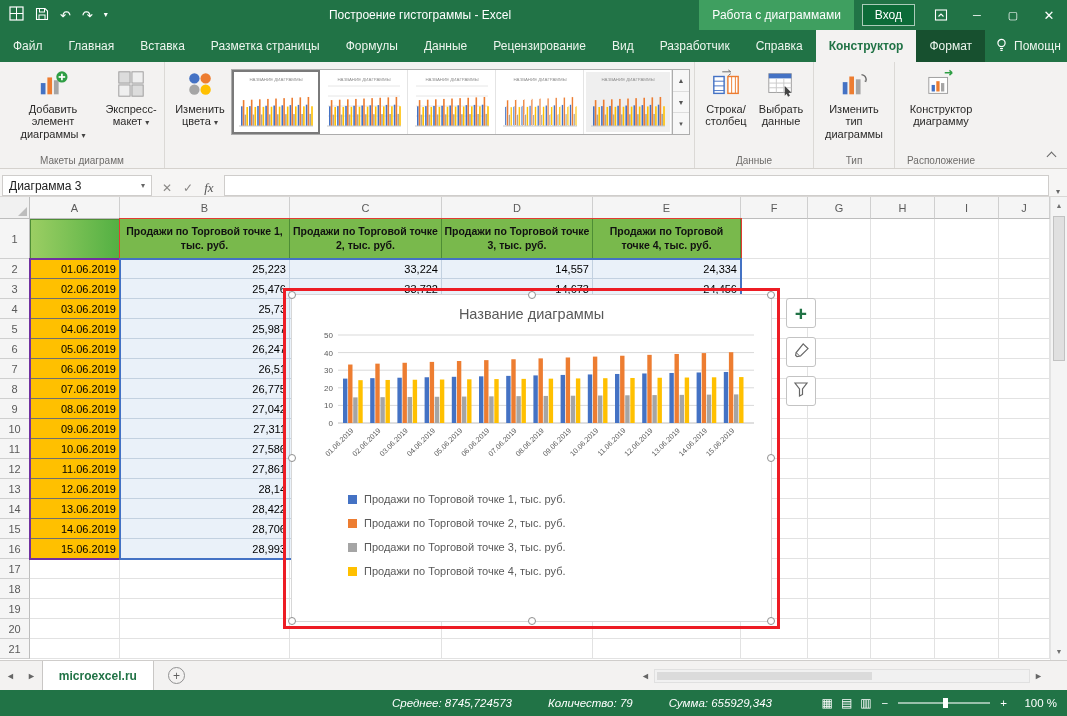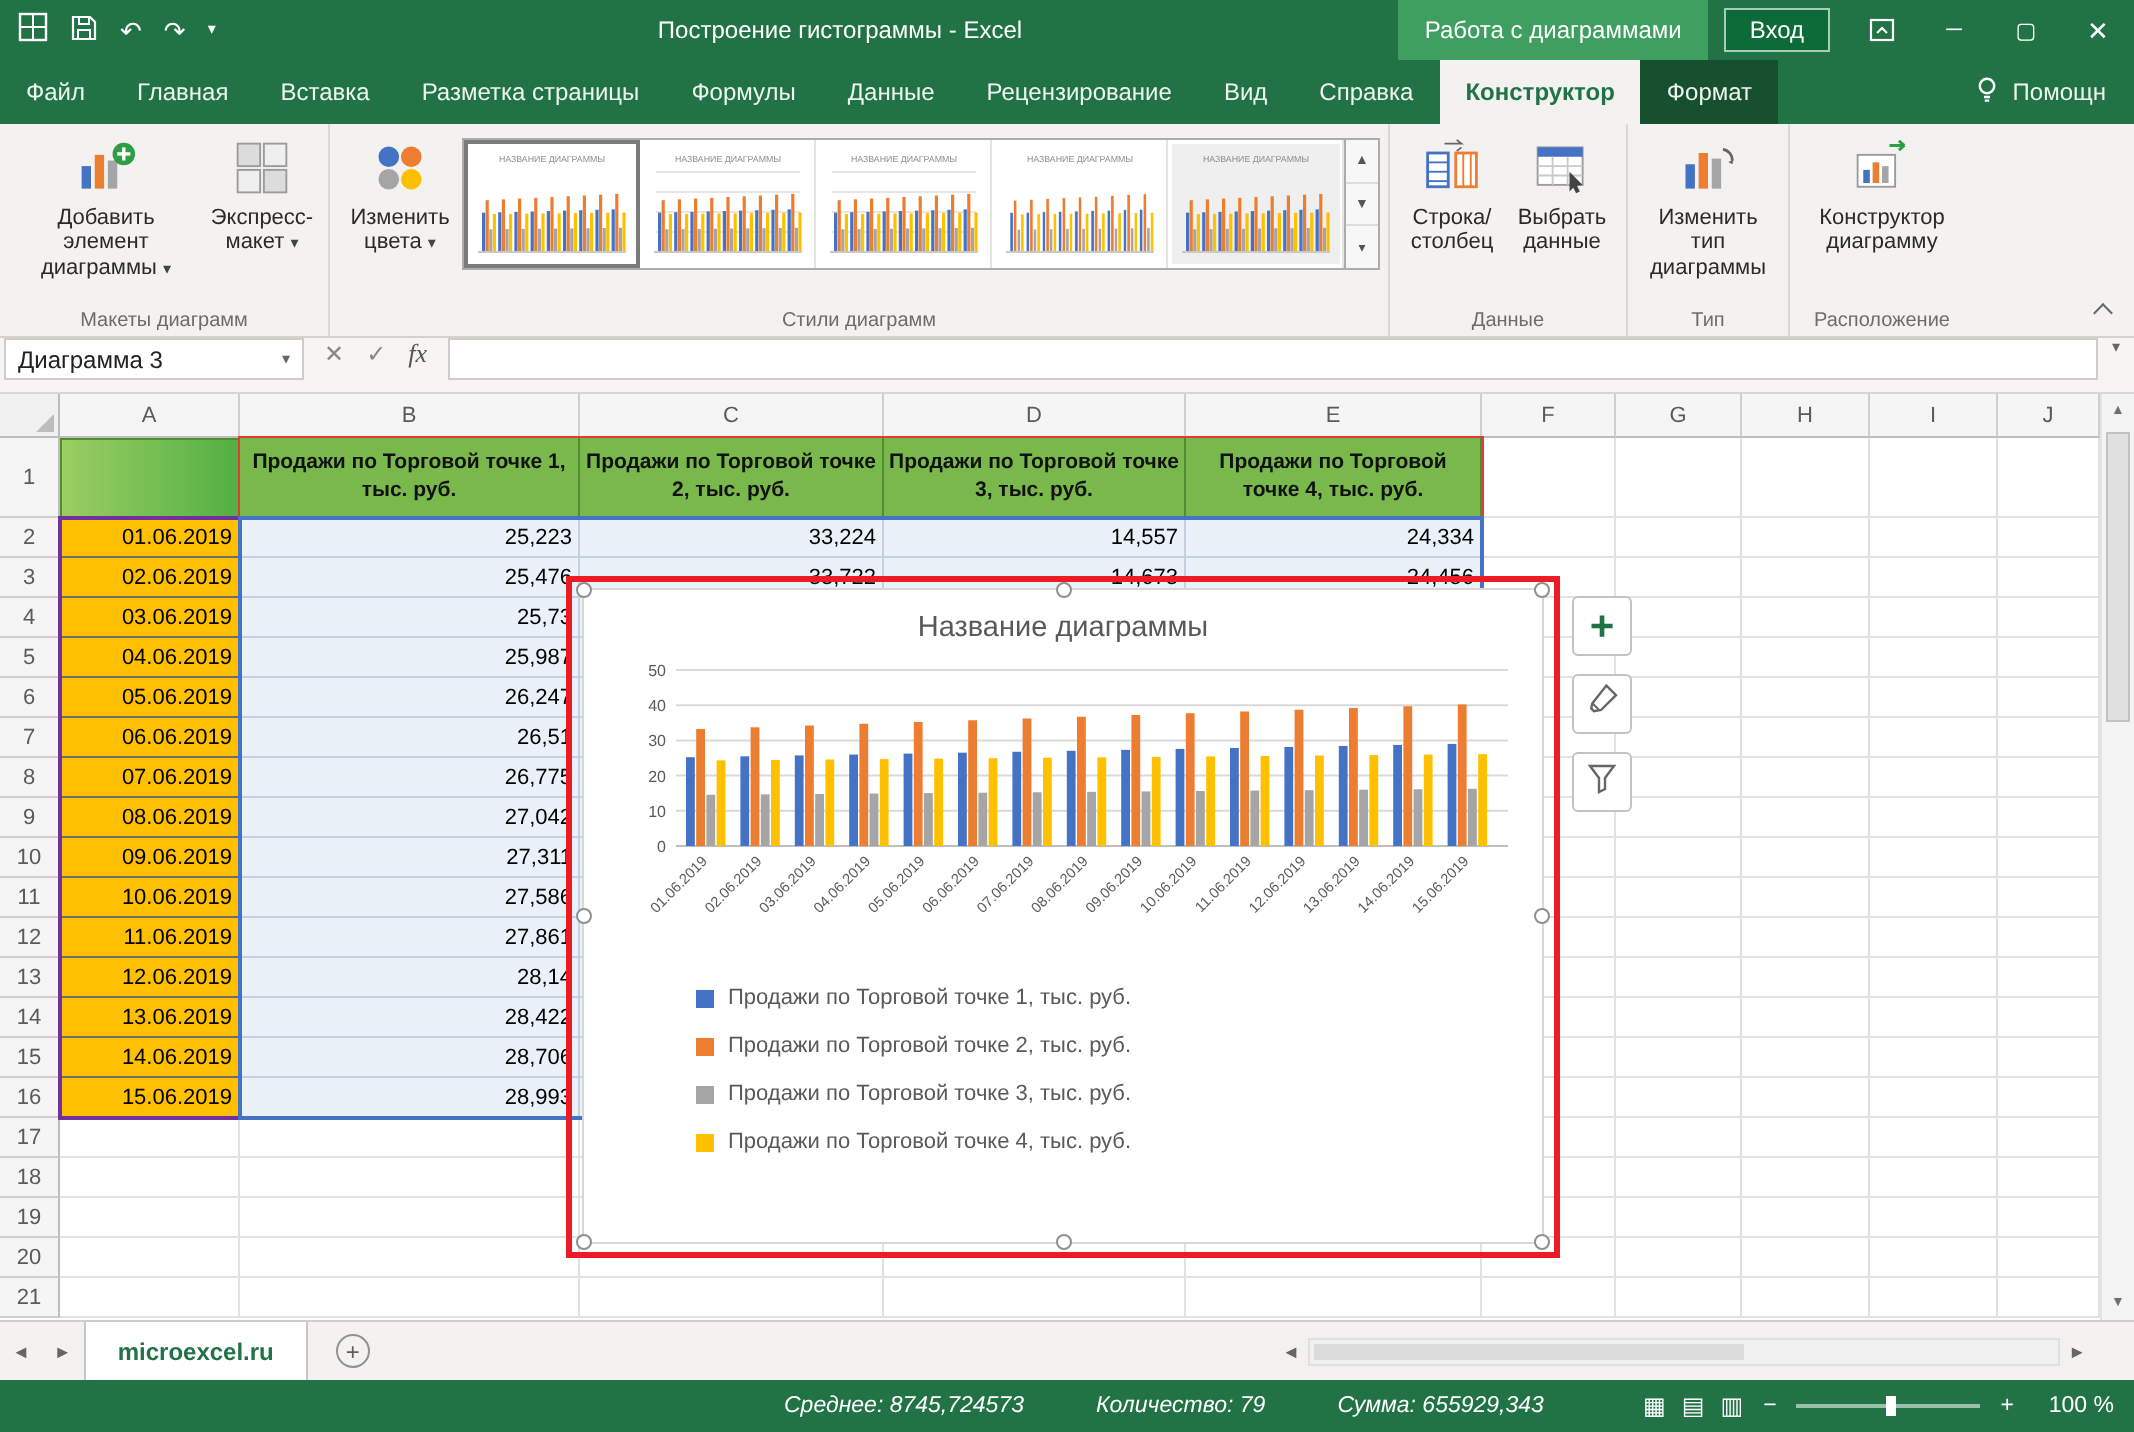--- a/index.html
+++ b/index.html
@@ -36,21 +36,21 @@
   .gallery{display:flex;background:#fff;border:1px solid #ACACAC;height:66px;margin-top:4px;}
   .gthumb{width:88px;border-right:1px solid #E4E4E4;display:flex;align-items:center;justify-content:center;background:#fff;}
   .gthumb.sel{outline:2px solid #7A7A7A;outline-offset:-2px;}
   .gscroll{display:flex;flex-direction:column;width:17px;border:1px solid #ACACAC;border-left:none;height:66px;margin-top:4px;background:#F7F7F7;}
   .gs{flex:1;display:flex;align-items:center;justify-content:center;font-size:7px;color:#555;border-bottom:1px solid #DDD;}
   .gs:last-child{border-bottom:none;}
   .collapse-ribbon{position:absolute;right:8px;bottom:6px;width:16px;height:14px;display:flex;align-items:center;justify-content:center;}
   .chev-up{width:7px;height:7px;border-left:1.5px solid #666;border-top:1.5px solid #666;transform:rotate(45deg);margin-top:3px;}
 
   
-  .frow{height:28px;background:#F6F5F4;display:flex;align-items:flex-start;border-bottom:1px solid #D9D7D5;flex:0 0 auto;}
+  .frow{height:28px;background:#F6F5F4;display:flex;align-items:flex-end;border-bottom:1px solid #D9D7D5;flex:0 0 auto;}
   .namebox{width:150px;height:21px;background:#fff;border:1px solid #CFCDCB;display:flex;align-items:center;justify-content:space-between;padding:0 6px;font-size:12px;margin-left:2px;color:#222;}
   .nbarrow{font-size:8px;color:#666;}
   .fbtns{display:flex;align-items:center;gap:11px;padding:0 10px;color:#8A8886;font-size:12px;}
   .fx{font-style:italic;font-family:"Liberation Serif",serif;color:#555;font-size:13px;}
   .fbar{flex:1;height:21px;background:#fff;border:1px solid #CFCDCB;}
   .fexp{padding:0 7px;font-size:8px;color:#666;}
 
   
   .sheet{position:relative;flex:1;background:#fff;overflow:hidden;}
   #grid{position:absolute;left:0;top:0;}
@@ -149,20 +149,21 @@
   <div class="rtabs">
     <div id="rtabs" style="display:flex;align-items:stretch;">
         <div class="rtab file">Файл</div>
         <div class="rtab">Главная</div>
         <div class="rtab">Вставка</div>
         <div class="rtab">Разметка страницы</div>
         <div class="rtab">Формулы</div>
         <div class="rtab">Данные</div>
         <div class="rtab">Рецензирование</div>
         <div class="rtab">Вид</div>
+        <div class="rtab">Разработчик</div>
         <div class="rtab">Справка</div>
         <div class="rtab active">Конструктор</div>
         <div class="rtab ctx">Формат</div>
       </div>
     <div class="rtabs-right">
       <div class="rtr">
         <span>
           <svg width="13" height="14" viewBox="0 0 13 14">
               <circle cx="6.5" cy="5" r="3.6" fill="none" stroke="#fff" stroke-width="1.2"></circle>
               <path d="M5 10.5 h3 M5.4 12.3 h2.2" stroke="#fff" stroke-width="1.2"></path>
@@ -435,21 +436,20 @@
               <rect x="77.2" y="34.2465" width="1.6" height="19.7535" fill="#FFC000"></rect>
               <line x1="5" y1="54" x2="79" y2="54" stroke="#C9C9C9"></line>
             </svg>
           </div>
         </div>
       <div class="gscroll">
         <div class="gs">▲</div>
         <div class="gs">▼</div>
         <div class="gs">▾</div>
       </div>
-      <div class="glabel">Стили диаграмм</div>
     </div>
 
     <div class="rgroup">
       <div class="bigbtn" style="width:54px;">
         <span>
           <svg width="30" height="30" viewBox="0 0 32 32">
               <rect x="3" y="8" width="11" height="18" fill="#fff" stroke="#4472C4" stroke-width="1.5"></rect>
               <line x1="3" y1="13" x2="14" y2="13" stroke="#4472C4"></line>
               <line x1="3" y1="18" x2="14" y2="18" stroke="#4472C4"></line>
               <line x1="3" y1="23" x2="14" y2="23" stroke="#4472C4"></line>

